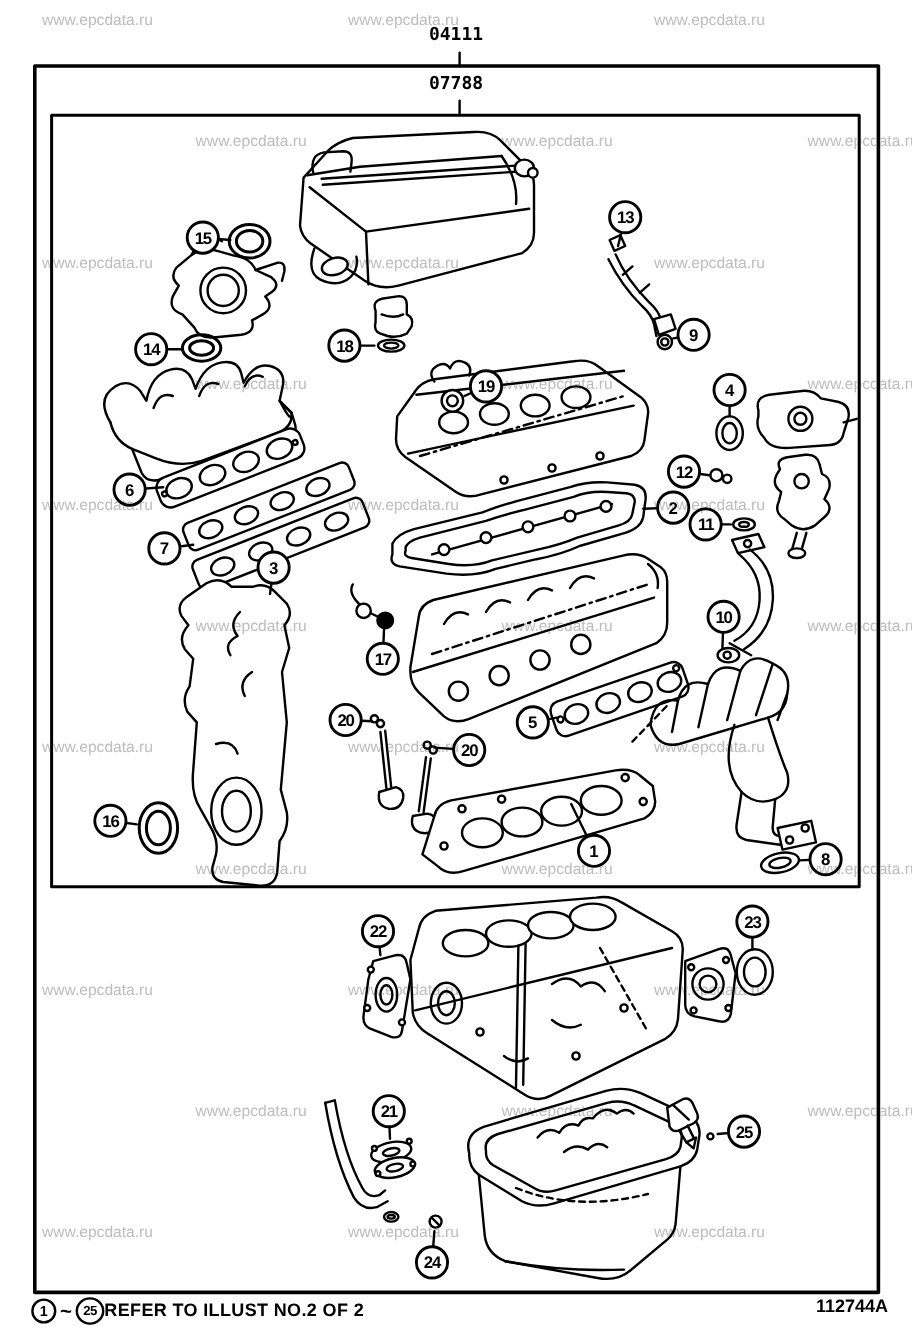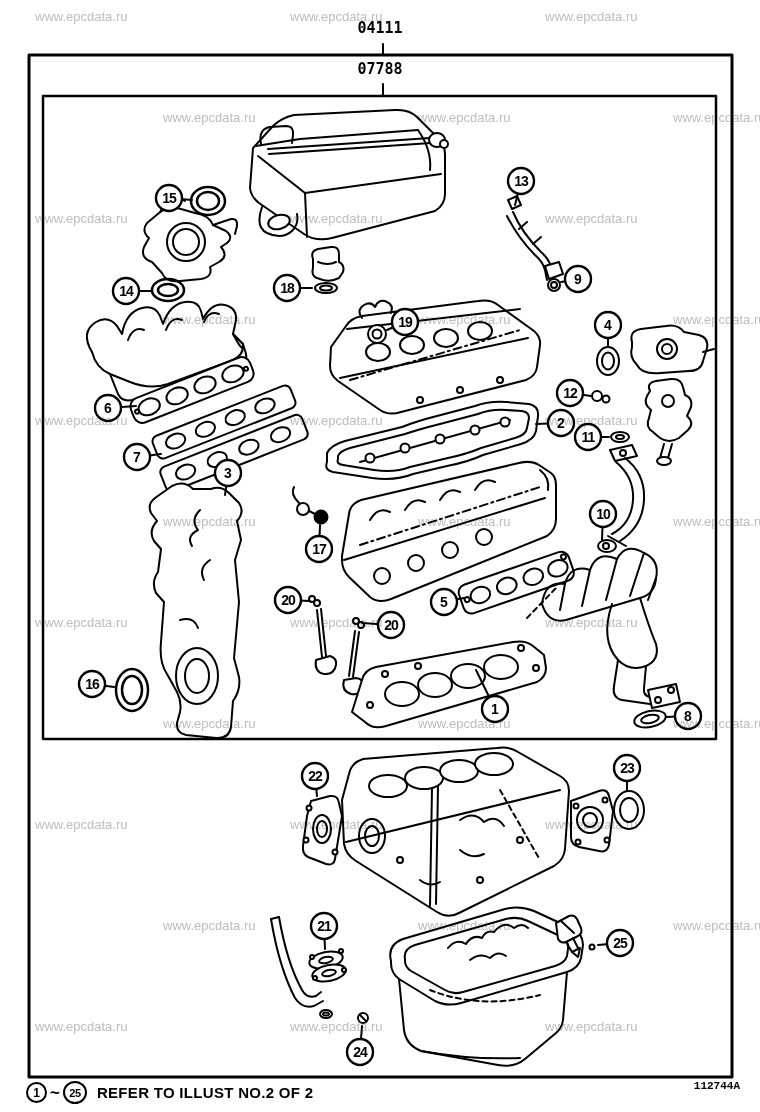--- a/index.html
+++ b/index.html
@@ -12,23 +12,23 @@
       font-family:"Liberation Sans",sans-serif;}
   .title{position:absolute;left:0;width:760px;text-align:center;z-index:6;
          font-family:"DejaVu Sans Mono",monospace;font-weight:bold;font-size:15px;}
   .title.g1{top:19px;}
   .title.g2{top:60px;}
   .legend{position:absolute;left:26px;top:1081px;display:flex;align-items:center;z-index:6;}
   .cnum{display:inline-flex;align-items:center;justify-content:center;width:21px;height:21px;
         border:2.2px solid #000;border-radius:50%;font-weight:bold;font-size:12px;box-sizing:border-box;}
   .cnum.big{width:24px;height:23px;font-size:11px;letter-spacing:-0.5px;}
   .tilde{font-weight:bold;font-size:17px;margin:0 3px;}
-  .ltext{margin-left:10px;font-weight:bold;font-size:15px;letter-spacing:0.3px;}
+  .ltext{font-weight:bold;font-size:15px;letter-spacing:0.3px;}
   .docnum{position:absolute;left:604px;top:1080px;width:136px;text-align:right;z-index:6;
-          font-weight:bold;font-size:11px;font-family:Liberation Mono, monospace;}
+          font-weight:bold;font-size:15px;}
 </style>
 </head>
 <body>
 
 <div class="stage">
 
 <svg width="760" height="1112" viewBox="0 0 760 1112">
   <g fill="none" stroke="#000" stroke-width="2" stroke-linecap="round" stroke-linejoin="round">
 
     <rect x="29" y="55" width="703" height="1022" stroke-width="3"></rect>

